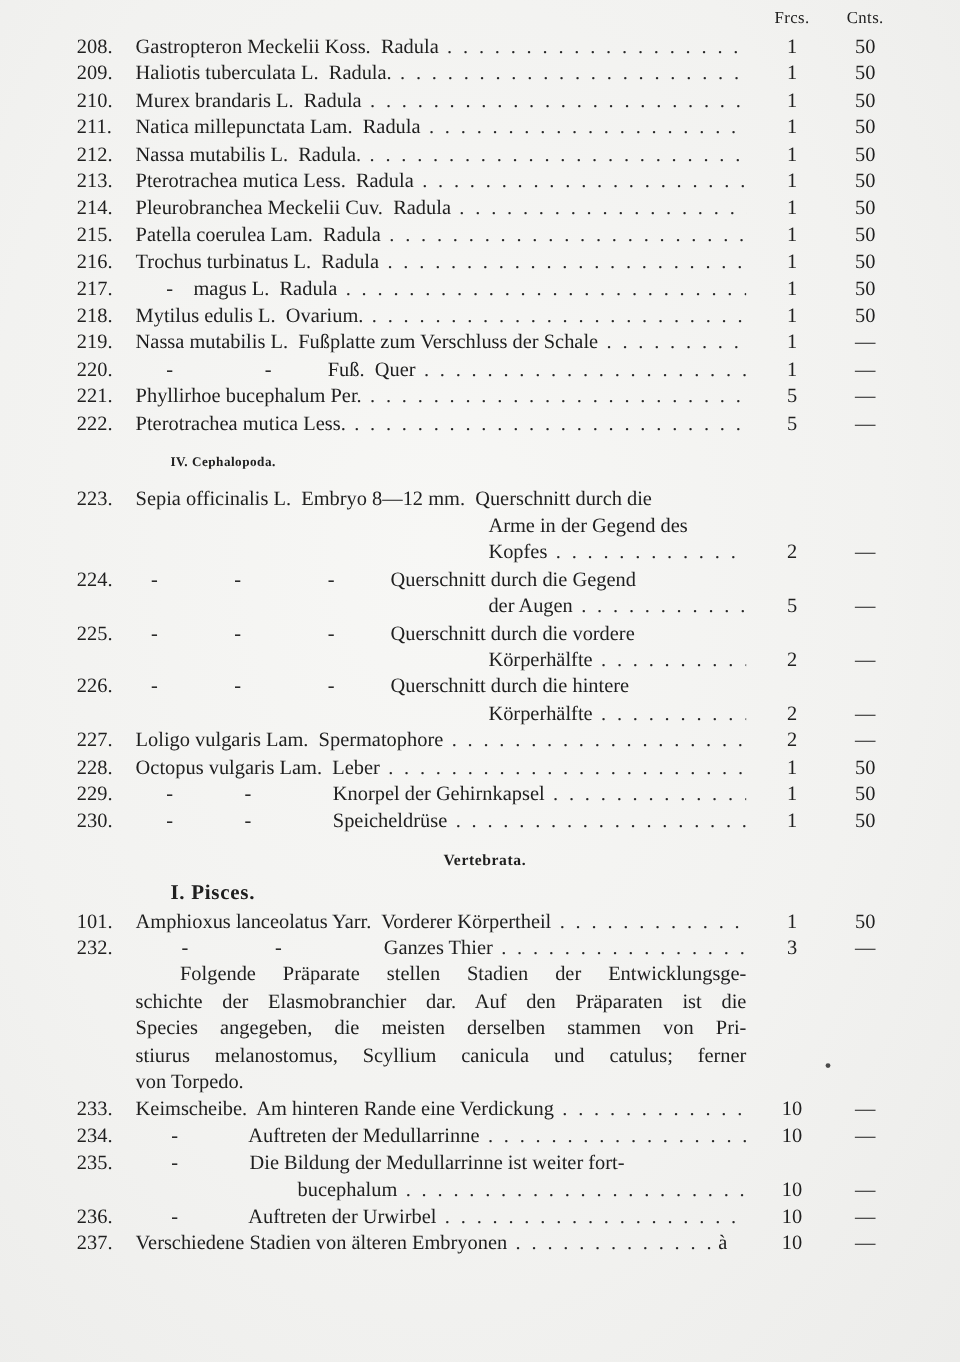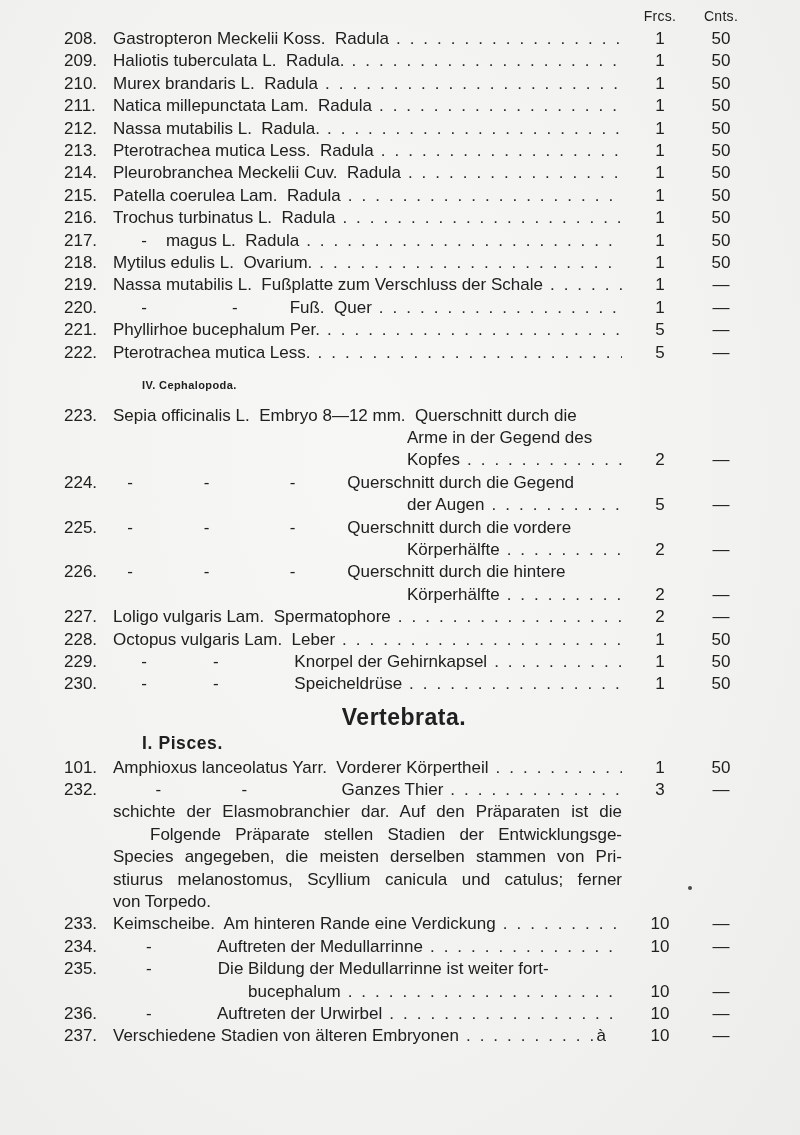--- a/index.html
+++ b/index.html
@@ -4,37 +4,37 @@
 <style>
   html,body{margin:0;padding:0;}
   body{
     width:800px;height:1135px;overflow:hidden;
     background:radial-gradient(ellipse at 45% 40%, #f7f7f5 0%, #f2f2f0 60%, #ececea 100%);
   }
   .page{
     position:relative;box-sizing:border-box;
     width:632px;height:1135px;
     padding:6px 0 0 64px;
-    font-family:Liberation Sans, sans-serif;
+    font-family:Liberation Serif, serif;
     font-size:17px;line-height:22.4px;color:#202020;
   }
   .row{display:flex;align-items:baseline;}
   .num{flex:0 0 49px;white-space:pre;}
   .desc{flex:0 0 509px;display:flex;align-items:baseline;overflow:hidden;min-width:0;text-align:center;}
   .text{flex:0 0 auto;white-space:pre;}
   .leader{flex:1 1 0;min-width:0;overflow:hidden;white-space:nowrap;letter-spacing:9px;padding-left:7px;color:#262626;}
   .suffix{flex:0 0 auto;padding:0 16px 0 4px;}
   .frcs{flex:0 0 76px;text-align:center;}
   .cnts{flex:0 0 46px;text-align:center;}
   .hdr{font-size:14px;line-height:20px;margin-bottom:2px;}
   .hdr .colhead{letter-spacing:0.3px;}
   .ind-a{padding-left:294px;}
   .ind-b{padding-left:135px;}
   .h-sub{font-weight:bold;font-size:11px;padding-left:78px;margin:10px 0 8px 0;letter-spacing:0.4px;}
-  .h-center{font-weight:bold;font-size:23px;width:680px;text-align:center;margin:10px 0 4px 0;letter-spacing:0.5px;}
+  .h-center{font-weight:bold;font-size:13px;width:680px;text-align:center;margin:10px 0 4px 0;letter-spacing:0.5px;}
   .h-sub2{font-weight:bold;font-size:17.5px;padding-left:78px;margin:2px 0 2px 0;letter-spacing:0.6px;}
   .para{margin-left:49px;width:509px;}
   .para-line{text-align:justify;text-align-last:justify;}
   .para-line.first{box-sizing:border-box;padding-left:37px;}
   .para-line.last{text-align-last:auto;}
   .speck{position:absolute;left:688px;top:886px;width:4px;height:4px;border-radius:50%;background:#4a4a4a;}
 </style>
 </head>
 <body>
 
@@ -338,22 +338,22 @@
     <span class="num">232.</span>
     <span class="desc">
       <span class="text">         -                 -                    Ganzes Thier</span>
       <span class="leader">............................................................</span>
 
     </span>
     <span class="frcs">3</span>
     <span class="cnts">—</span>
   </div>
       <div class="para">
+        <div class="para-line first">Folgende Präparate stellen Stadien der Entwicklungsge-</div>
         <div class="para-line">schichte der Elasmobranchier dar.  Auf den Präparaten ist die</div>
-        <div class="para-line first">Folgende Präparate stellen Stadien der Entwicklungsge-</div>
         <div class="para-line">Species angegeben, die meisten derselben stammen von Pri-</div>
         <div class="para-line">stiurus melanostomus, Scyllium canicula und catulus; ferner</div>
         <div class="para-line last">von Torpedo.</div>
       </div>
       <div class="row">
     <span class="num">233.</span>
     <span class="desc">
       <span class="text">Keimscheibe.  Am hinteren Rande eine Verdickung</span>
       <span class="leader">............................................................</span>
 

